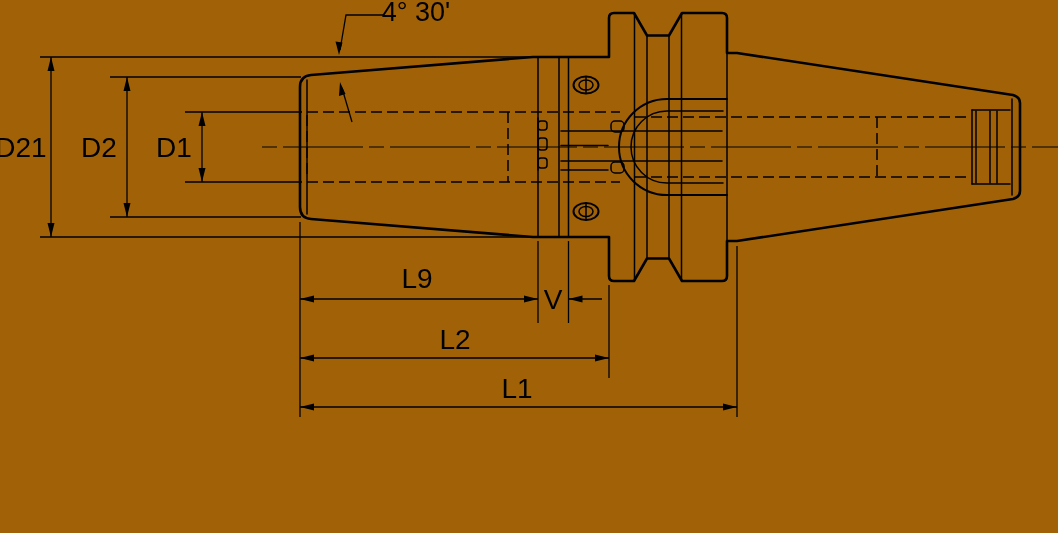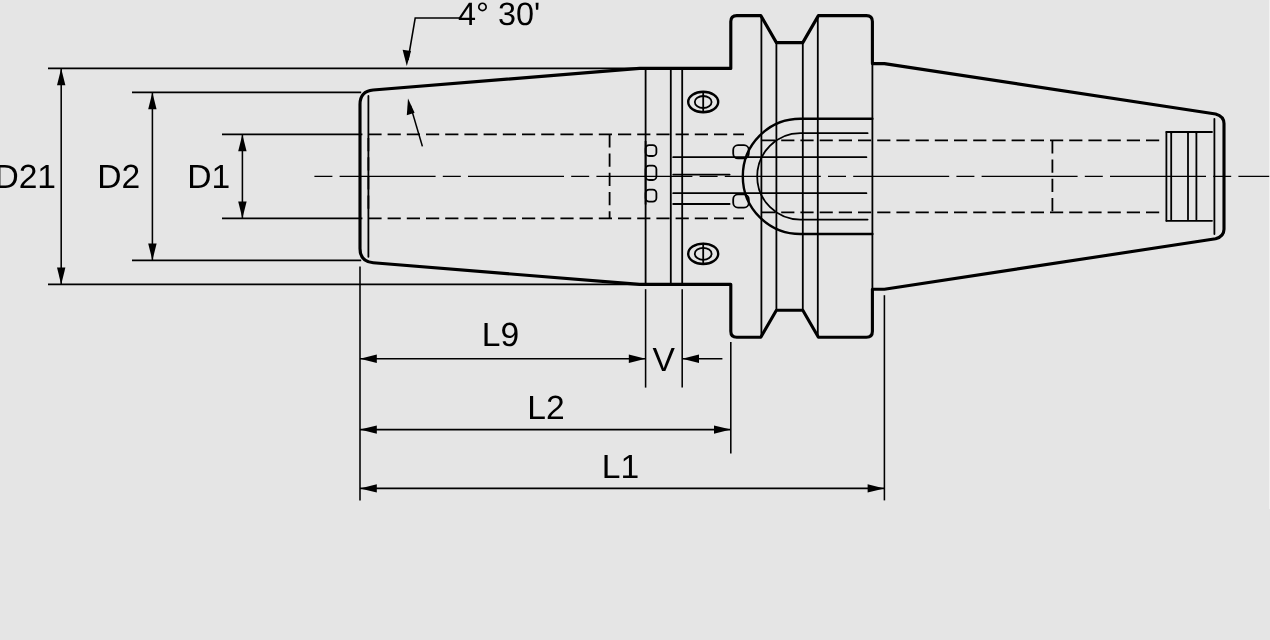--- a/index.html
+++ b/index.html
@@ -5,21 +5,21 @@
   html, body {
     margin: 0;
     padding: 0;
     background: #ffffff;
     font-family: "Liberation Sans", sans-serif;
   }
   .canvas {
     position: relative;
     width: 1058px;
     height: 533px;
-    background: #e5e5e5;
+    background: #a16207;
     overflow: hidden;
   }
   svg { display: block; }
   text.dim-label {
     font-family: "Liberation Sans", sans-serif;
     font-size: 28px;
     fill: #000000;
   }
   text.angle-label {
     font-family: "Liberation Sans", sans-serif;

